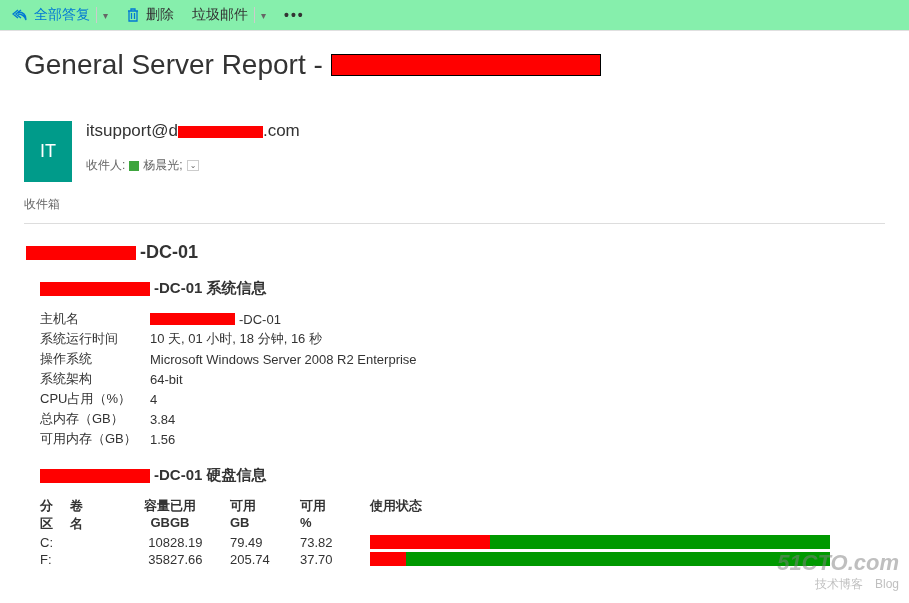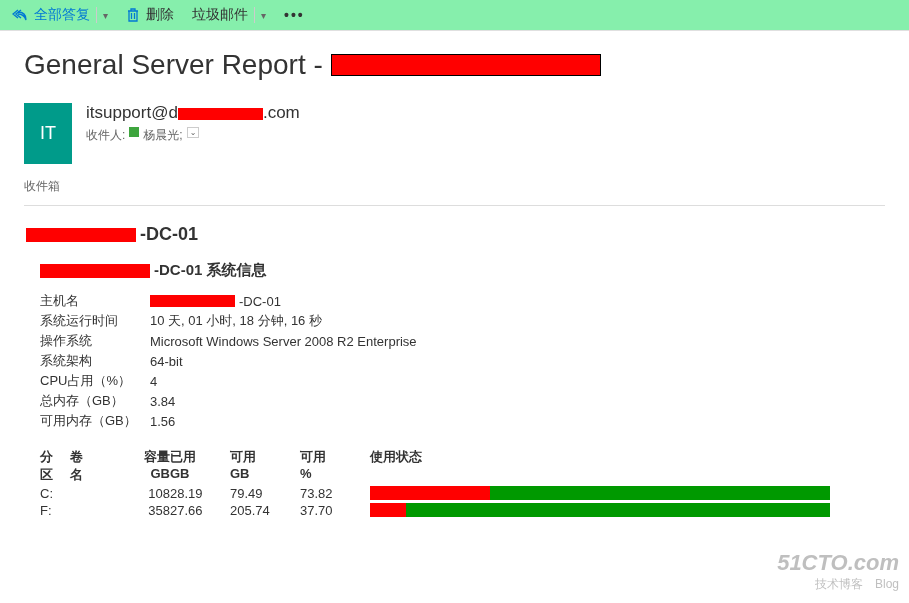--- a/index.html
+++ b/index.html
@@ -3,27 +3,27 @@
 <meta charset="utf-8">
 <style>
 * { box-sizing: border-box; margin: 0; padding: 0; }
 body { font-family: "Segoe UI", "Microsoft YaHei", sans-serif; font-size: 14px; color: #333; background: #fff; width: 909px; }
 .toolbar { background: #86efac; border-bottom: 1px solid #e0e0e0; padding: 6px 12px; display: flex; align-items: center; gap: 18px; }
 .tb-item { display: flex; align-items: center; gap: 6px; font-size: 14px; color: #333; cursor: pointer; }
 .tb-item.blue { color: #0078d4; }
 .chev { font-size: 10px; color: #666; }
 .sep { width: 1px; height: 16px; background: #ccc; }
 .content { padding: 18px 24px 10px 24px; }
-.subject { font-size: 28px; font-weight: 300; color: #333; margin-bottom: 22px; display: flex; align-items: center; gap: 8px; }
+.subject { font-size: 28px; font-weight: 300; color: #333; margin-bottom: 40px; display: flex; align-items: center; gap: 8px; }
 .redbox-lg { display: inline-block; background: #ff0000; height: 22px; width: 270px; border: 1px solid #000; }
 .sender-row { display: flex; align-items: flex-start; gap: 14px; margin-bottom: 10px; }
 .avatar { width: 48px; height: 61px; background: #009b8a; color: #fff; display: flex; align-items: center; justify-content: center; font-size: 18px; font-weight: 400; }
 .sender-info { flex: 1; }
 .sender-email { font-size: 17px; color: #333; }
-.recipients { font-size: 12px; color: #666; margin-top: 4px; display: flex; align-items: flex-start; gap: 4px; }
+.recipients { font-size: 12px; color: #666; margin-top: 16px; display: flex; align-items: center; gap: 4px; }
 .green-sq { width: 10px; height: 10px; background: #3ea53e; display: inline-block; }
 .folder { font-size: 12px; color: #666; margin-top: 14px; }
 hr { border: none; border-top: 1px solid #ddd; margin: 10px 0 18px 0; }
 .body-content { padding-left: 2px; }
 .section-title { font-size: 18px; font-weight: bold; color: #333; margin-bottom: 16px; display: flex; align-items: center; gap: 4px; }
 .redbox-md { display: inline-block; background: #ff0000; height: 14px; width: 110px; }
 .redbox-sm { display: inline-block; background: #ff0000; height: 12px; width: 85px; }
 .sub-section { margin-left: 14px; margin-bottom: 18px; }
 .sub-title { font-size: 15px; font-weight: bold; color: #333; margin-bottom: 12px; display: flex; align-items: center; gap: 4px; }
 .info-table { font-size: 13px; color: #333; }
@@ -148,20 +148,24 @@
             <div class="val">3.84</div>
           </div>
         <div class="row">
             <div class="label">可用内存（GB）</div>
             <div class="val">1.56</div>
           </div>
       </div>
     </div>
 
     <div class="sub-section">
+      <div class="sub-title">
+        <span class="redbox-md"></span>
+          <span>-DC-01 硬盘信息</span>
+      </div>
       <div class="disk-table">
         <div class="disk-head">
           <div class="col-p">
               <div>分</div>
               <div>区</div>
             </div>
           <div class="col-v">
               <div>卷</div>
               <div>名</div>
             </div>

